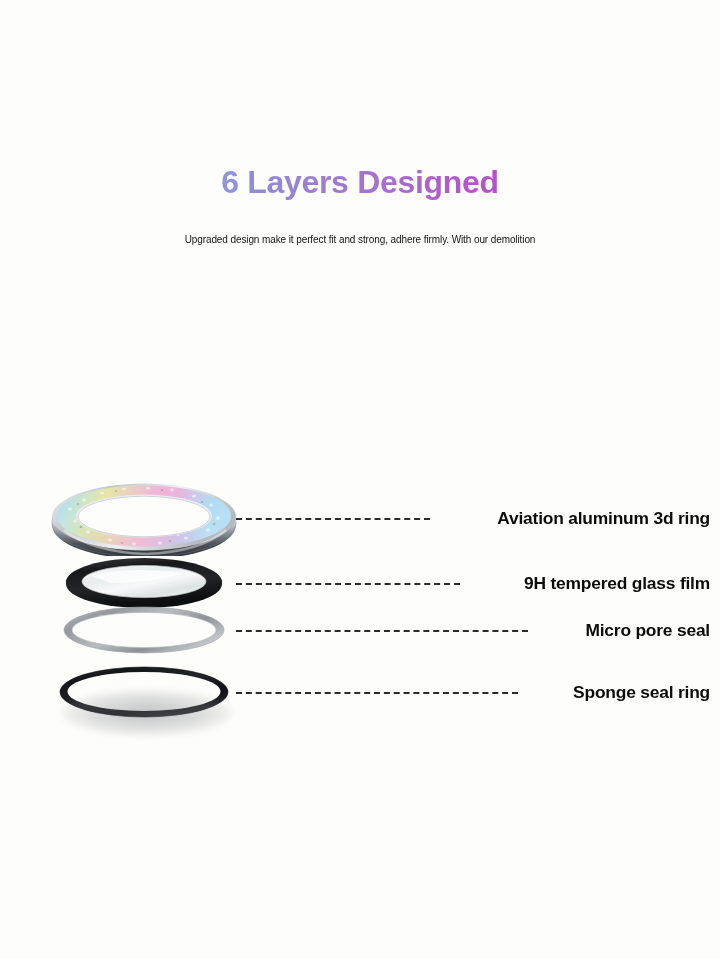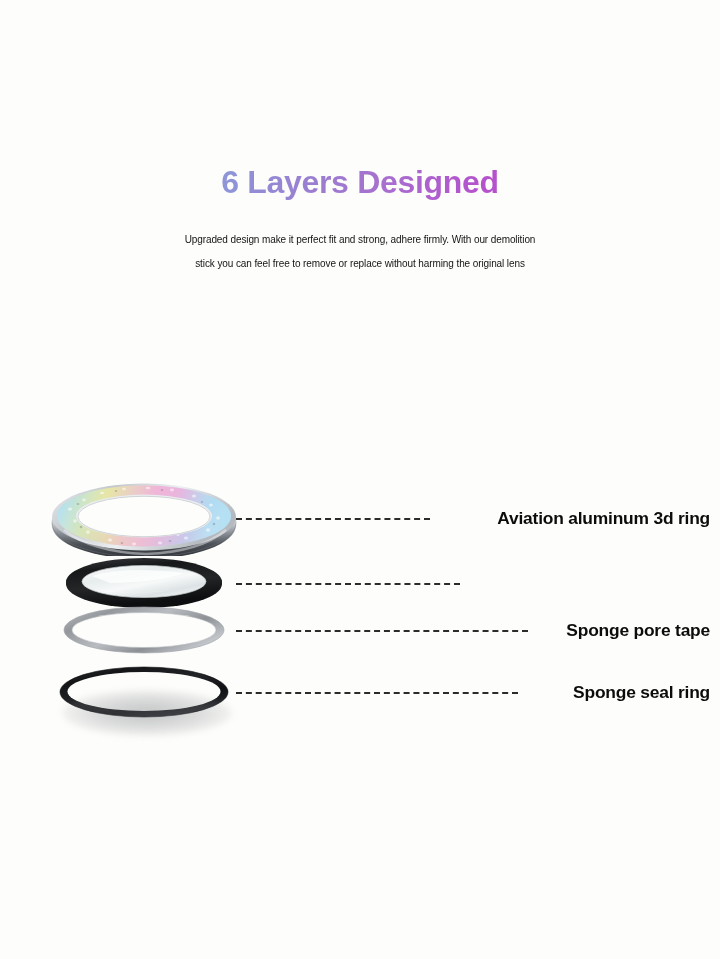--- a/index.html
+++ b/index.html
@@ -130,21 +130,20 @@
 </style>
 </head>
 <body>
 
 <div id="header-block">
 
   <div id="page-title">6 Layers Designed</div>
 
   <div id="subtitle-block">
     <span class="sub-line">Upgraded design make it perfect fit and strong, adhere firmly. With our demolition</span>
-    <span class="sub-line">stick you can feel free to remove or replace without harming the original lens</span>
   </div>
 </div>
 
 <div id="layers-diagram">
 
   <div class="layer-row" style="top:0px;height:90px;">
 
     <div class="layer-art" style="left:50px;top:8px;width:188px;height:78px;">
       <svg width="188" height="78" viewBox="0 0 188 78">
         <defs>
@@ -266,20 +265,21 @@
         <ellipse cx="80" cy="26" rx="78" ry="24" fill="url(#glassRim)"></ellipse>
         <ellipse cx="80" cy="25.5" rx="62" ry="16" fill="url(#glassFace)"></ellipse>
         <path d="M28 20 Q62 10 120 17 Q96 26 46 27 Z" fill="#ffffff" opacity="0.75"></path>
         <path d="M34 33 Q76 41 128 31 Q92 38 44 36 Z" fill="#ffffff" opacity="0.38"></path>
         <ellipse cx="80" cy="25.5" rx="62" ry="16" fill="none" stroke="#c4cacc" stroke-width="0.7"></ellipse>
       </svg>
     </div>
 
     <div class="leader-line" style="left:236px;top:27px;width:224px;"></div>
 
+    <div class="layer-label" style="top:17px;">9H tempered glass film</div>
   </div>
 
   <div class="layer-row" style="top:135px;height:52px;">
 
     <div class="layer-art" style="left:62px;top:0px;width:164px;height:50px;">
       <svg width="164" height="50" viewBox="0 0 164 50">
         <defs>
           <linearGradient id="tapeRim" x1="0" y1="0" x2="1" y2="0.6">
             <stop offset="0%" stop-color="#bdc1c5"></stop>
             <stop offset="25%" stop-color="#94989d"></stop>
@@ -290,21 +290,21 @@
         </defs>
         <ellipse cx="82" cy="25" rx="80" ry="23" fill="url(#tapeRim)"></ellipse>
         <ellipse cx="82" cy="25" rx="72" ry="17.5" fill="#fdfdfb"></ellipse>
         <ellipse cx="82" cy="25" rx="80" ry="23" fill="none" stroke="#9fa3a8" stroke-width="0.6"></ellipse>
         <ellipse cx="82" cy="25" rx="72" ry="17.5" fill="none" stroke="#b8bcc0" stroke-width="0.6"></ellipse>
       </svg>
     </div>
 
     <div class="leader-line" style="left:236px;top:25px;width:292px;"></div>
 
-    <div class="layer-label" style="top:15px;">Sponge pore tape</div>
+    <div class="layer-label" style="top:15px;">Micro pore seal</div>
   </div>
 
   <div class="layer-row" style="top:195px;height:56px;">
 
     <div class="layer-art" style="left:58px;top:0px;width:172px;height:54px;">
       <svg width="172" height="54" viewBox="0 0 172 54">
         <defs>
           <linearGradient id="spongeRim" x1="0" y1="0" x2="0.8" y2="1">
             <stop offset="0%" stop-color="#35363a"></stop>
             <stop offset="22%" stop-color="#141517"></stop>

